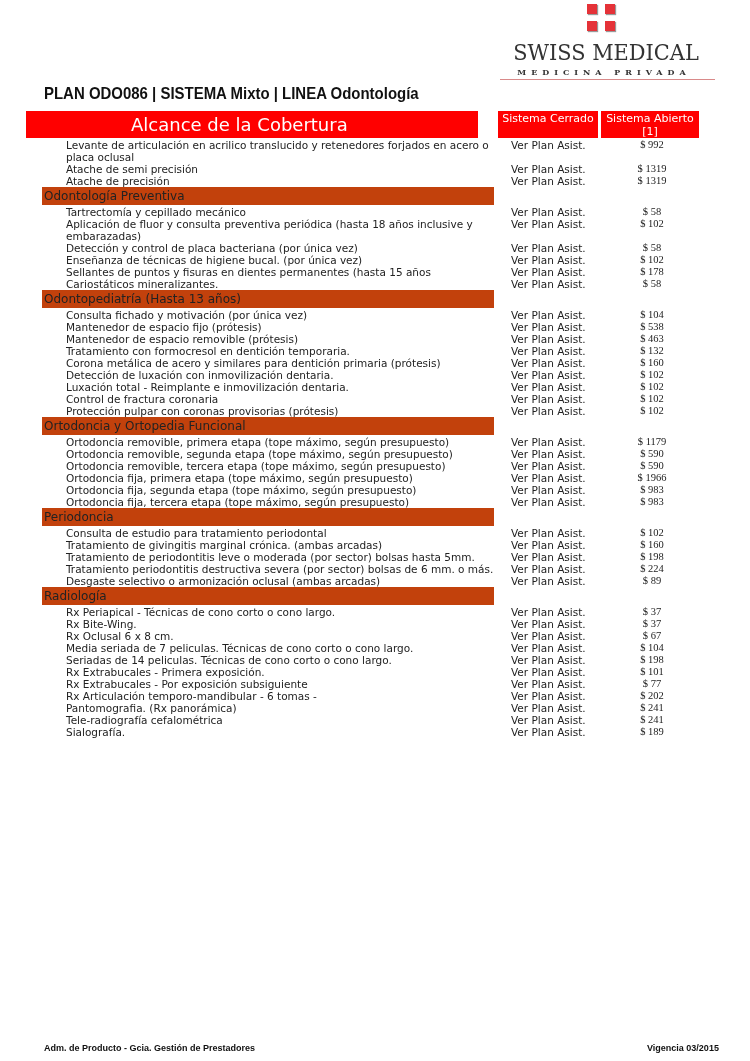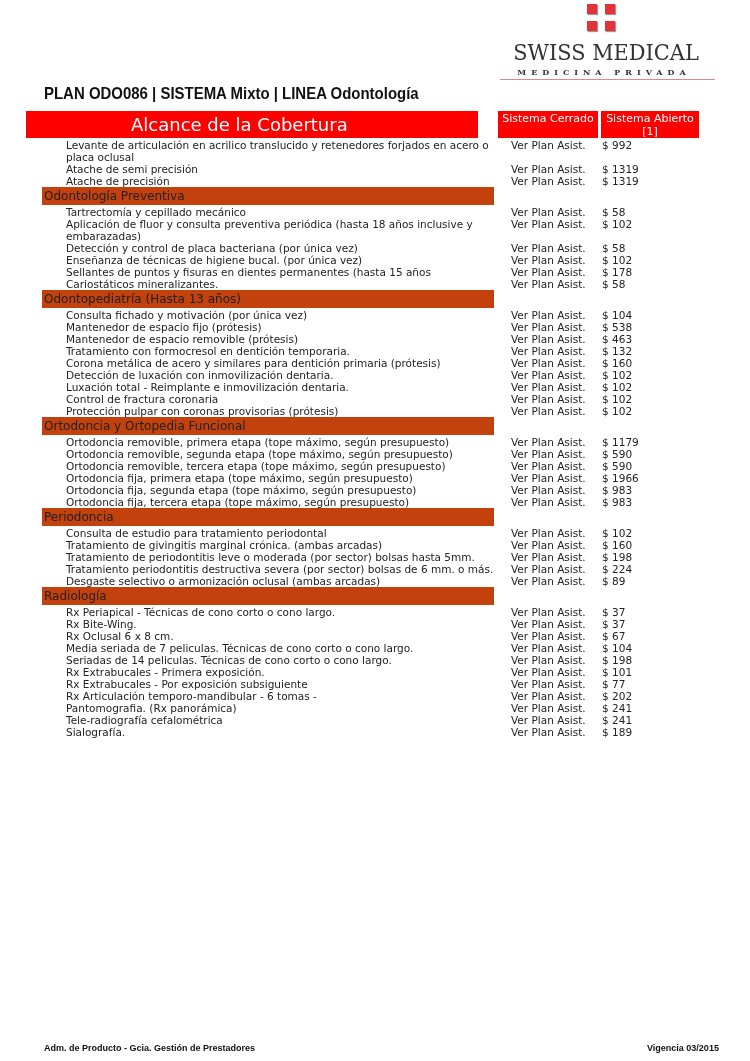--- a/index.html
+++ b/index.html
@@ -22,21 +22,21 @@
   .hdr-main span { position: absolute; left: 105px; top: 3px; color: #fff; font-size: 18px; white-space: nowrap; }
   .hdr-col { position: absolute; top: 111px; height: 27px; background: #ff0000; color: #fff; text-align: center;
              font-size: 11px; line-height: 13px; padding-top: 1px; box-sizing: border-box; }
   .hdr-col.c1 { left: 498px; width: 100px; }
   .hdr-col.c2 { left: 601px; width: 98px; }
 
   .table { position: absolute; left: 42px; top: 139px; width: 660px; }
   .row { position: relative; font-size: 10.5px; line-height: 12px; }
   .row .desc { margin-left: 24px; width: 430px; display: block; }
   .row .cerrado { position: absolute; left: 469px; top: 0; white-space: nowrap; }
-  .row .abierto { position: absolute; left: 560px; width: 100px; top: 0; text-align: left; white-space: nowrap; }
+  .row .abierto { position: absolute; left: 560px; width: 100px; top: 0; text-align: center; white-space: nowrap; font-family: Liberation Serif, serif; }
   .section { width: 452px; background: #c2410c; font-size: 12px; line-height: 18px; padding-left: 2px; box-sizing: border-box;
              color: #222; margin: 0 0 1px 0; }
 
   .footer { position: absolute; top: 1043px; font-family: "Liberation Sans", sans-serif; font-weight: bold; font-size: 9px;
             color: #111; white-space: nowrap; }
   .footer.left { left: 44px; }
   .footer.right { left: 647px; }
 </style>
 </head>
 <body>

